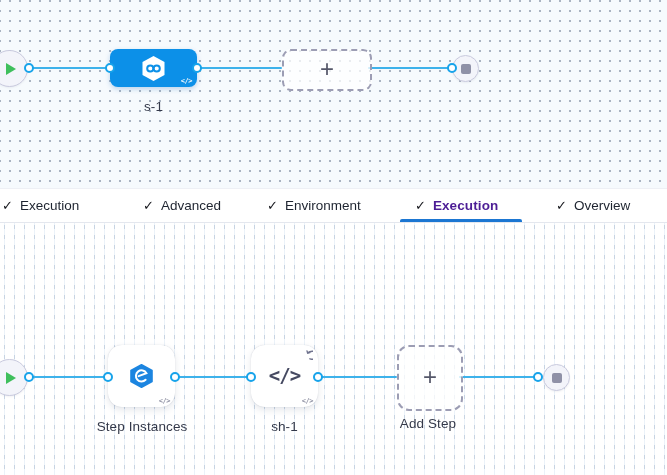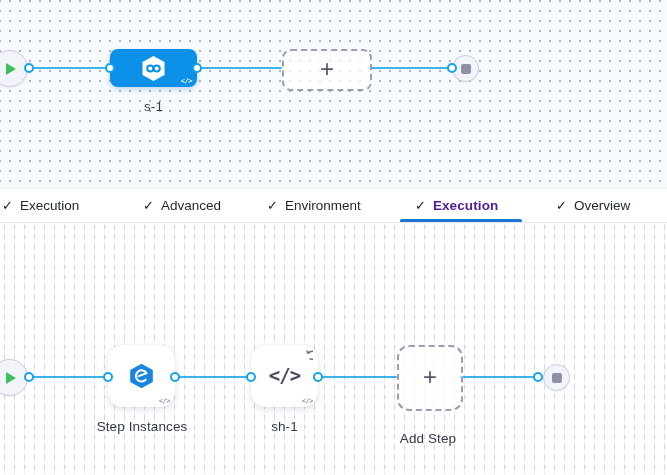--- a/index.html
+++ b/index.html
@@ -198,21 +198,21 @@
       </span>
       <span class="code-badge">&lt;/&gt;</span>
     </div>
     <div class="port" style="left:246px;top:149px;"></div>
     <div class="port" style="left:313px;top:149px;"></div>
     <div class="graph-label" style="left:244px;top:196px;width:81px;">sh-1</div>
 
     <div class="add-node add-step">
       <span class="plus">+</span>
     </div>
-    <div class="graph-label" style="left:388px;top:208px;width:80px;">Add Step</div>
+    <div class="graph-label" style="left:388px;top:193px;width:80px;">Add Step</div>
 
     <div class="port" style="left:533px;top:149px;"></div>
     <div class="terminal small" style="left:543px;top:141px;">
       <div class="stop-sq"></div>
     </div>
   </section>
 
 </div>
 
 </body></html>

